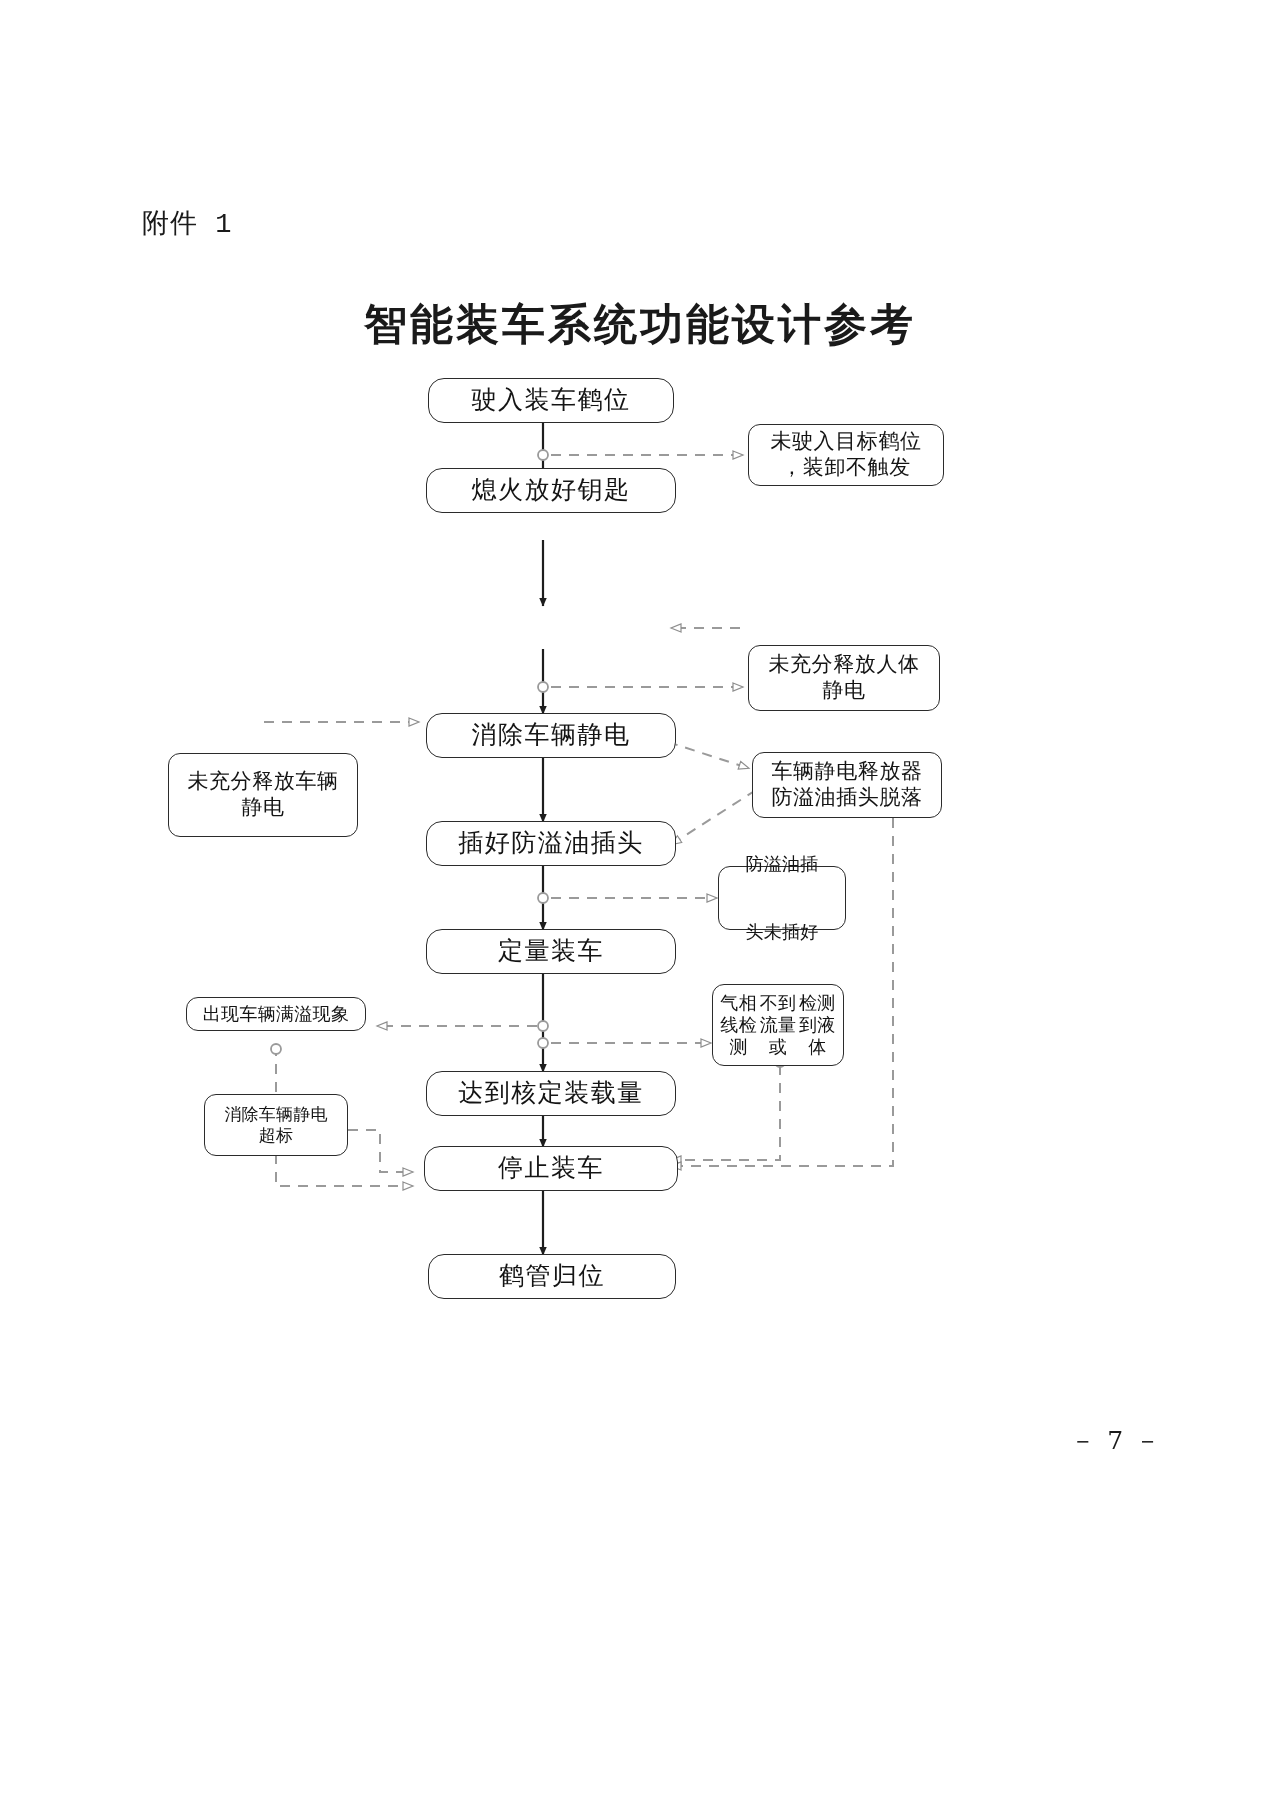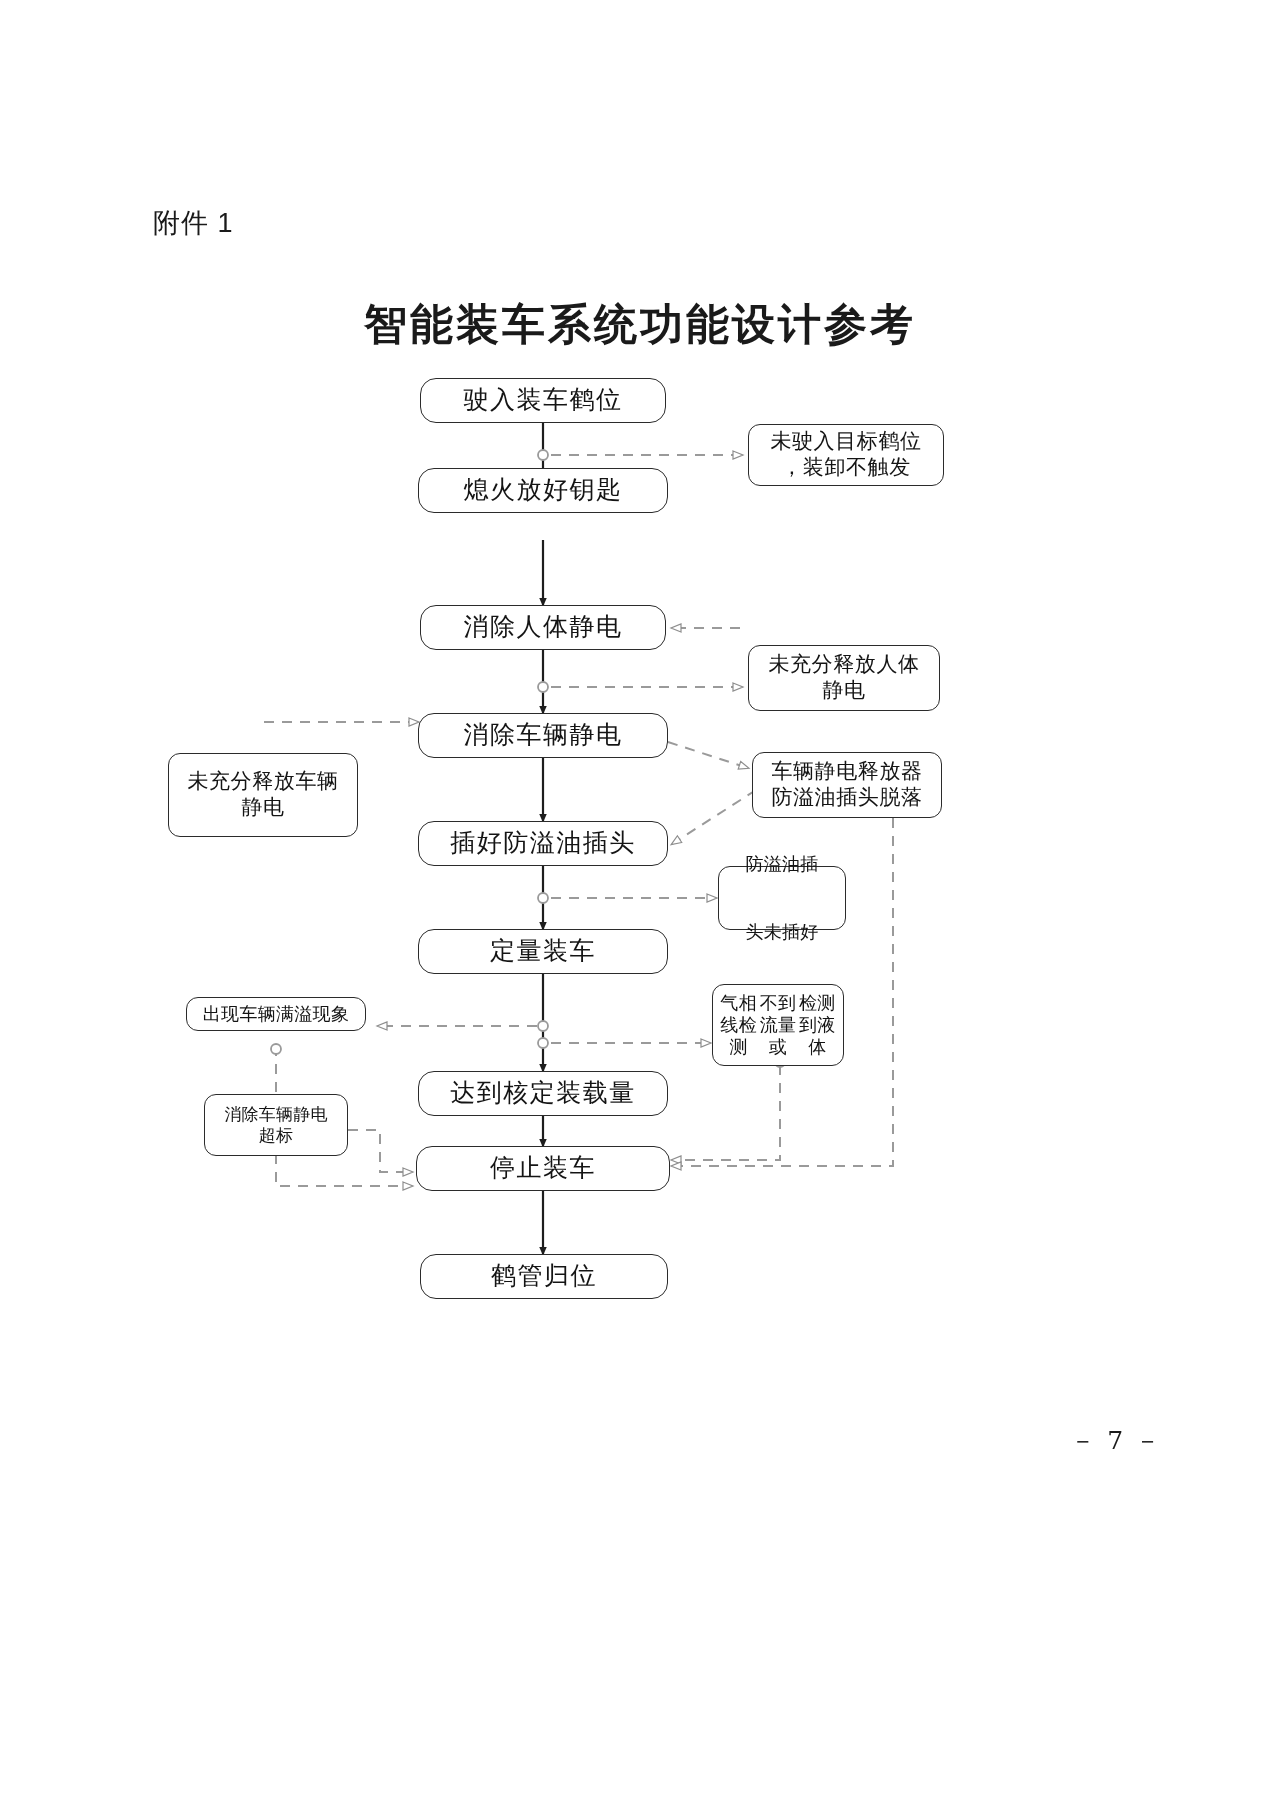--- a/index.html
+++ b/index.html
@@ -8,23 +8,23 @@
     background:#ffffff;
     font-family:"DejaVu Serif","Liberation Serif",serif;
     color:#1a1a1a;
     position:relative;
     overflow:hidden;
   }
   .page{position:absolute;inset:0;}
 
   
   #attachment-label{
-    position:absolute;left:153px;top:205px;
+    position:absolute;left:142px;top:205px;
     font-size:27px;letter-spacing:1px;
-    font-family:Liberation Sans, sans-serif;
+    font-family:Liberation Mono, monospace;
     white-space:nowrap;
   }
   #doc-title{
     position:absolute;left:0;right:0;top:296px;
     text-align:center;
     font-size:43px;font-weight:bold;
     letter-spacing:3px;
     font-family:"DejaVu Serif","Liberation Serif",serif;
     white-space:nowrap;
   }
@@ -50,20 +50,21 @@
     text-align:center;
     line-height:1.22;
     font-family:"DejaVu Serif","Liberation Serif",serif;
     color:#141414;
   }
   .main-node{
     font-size:25px;
     letter-spacing:1.5px;
     border-radius:16px;
     border-width:1.8px;
+    margin-left:8px;
   }
   .note-node{
     font-size:21px;
     letter-spacing:0.6px;
     border-radius:12px;
     padding:6px 6px;
   }
   .note-small{font-size:18px;letter-spacing:0.3px;}
   .note-xsmall{font-size:17px;letter-spacing:0.2px;}
 </style>
@@ -124,21 +125,20 @@
         <circle cx="780" cy="1062" r="5"></circle>
         <circle cx="276" cy="1049" r="5"></circle>
         <circle cx="893" cy="797" r="5"></circle>
       </g>
     </svg>
 
     <div class="node main-node" style="left:420px;top:378px;width:246px;height:45px;">驶入装车鹤位</div>
 
     <div class="node main-node" style="left:418px;top:468px;width:250px;height:45px;border-radius:16px;">熄火放好钥匙</div>
 
-    <div class="node main-node" style="left:420px;top:605px;width:246px;height:45px;">消除人体静电</div>
 
     <div class="node main-node" style="left:418px;top:713px;width:250px;height:45px;">消除车辆静电</div>
 
     <div class="node main-node" style="left:418px;top:821px;width:250px;height:45px;">插好防溢油插头</div>
 
     <div class="node main-node" style="left:418px;top:929px;width:250px;height:45px;">定量装车</div>
 
     <div class="node main-node" style="left:418px;top:1071px;width:250px;height:45px;">达到核定装载量</div>
 
     <div class="node main-node" style="left:416px;top:1146px;width:254px;height:45px;">停止装车</div>

